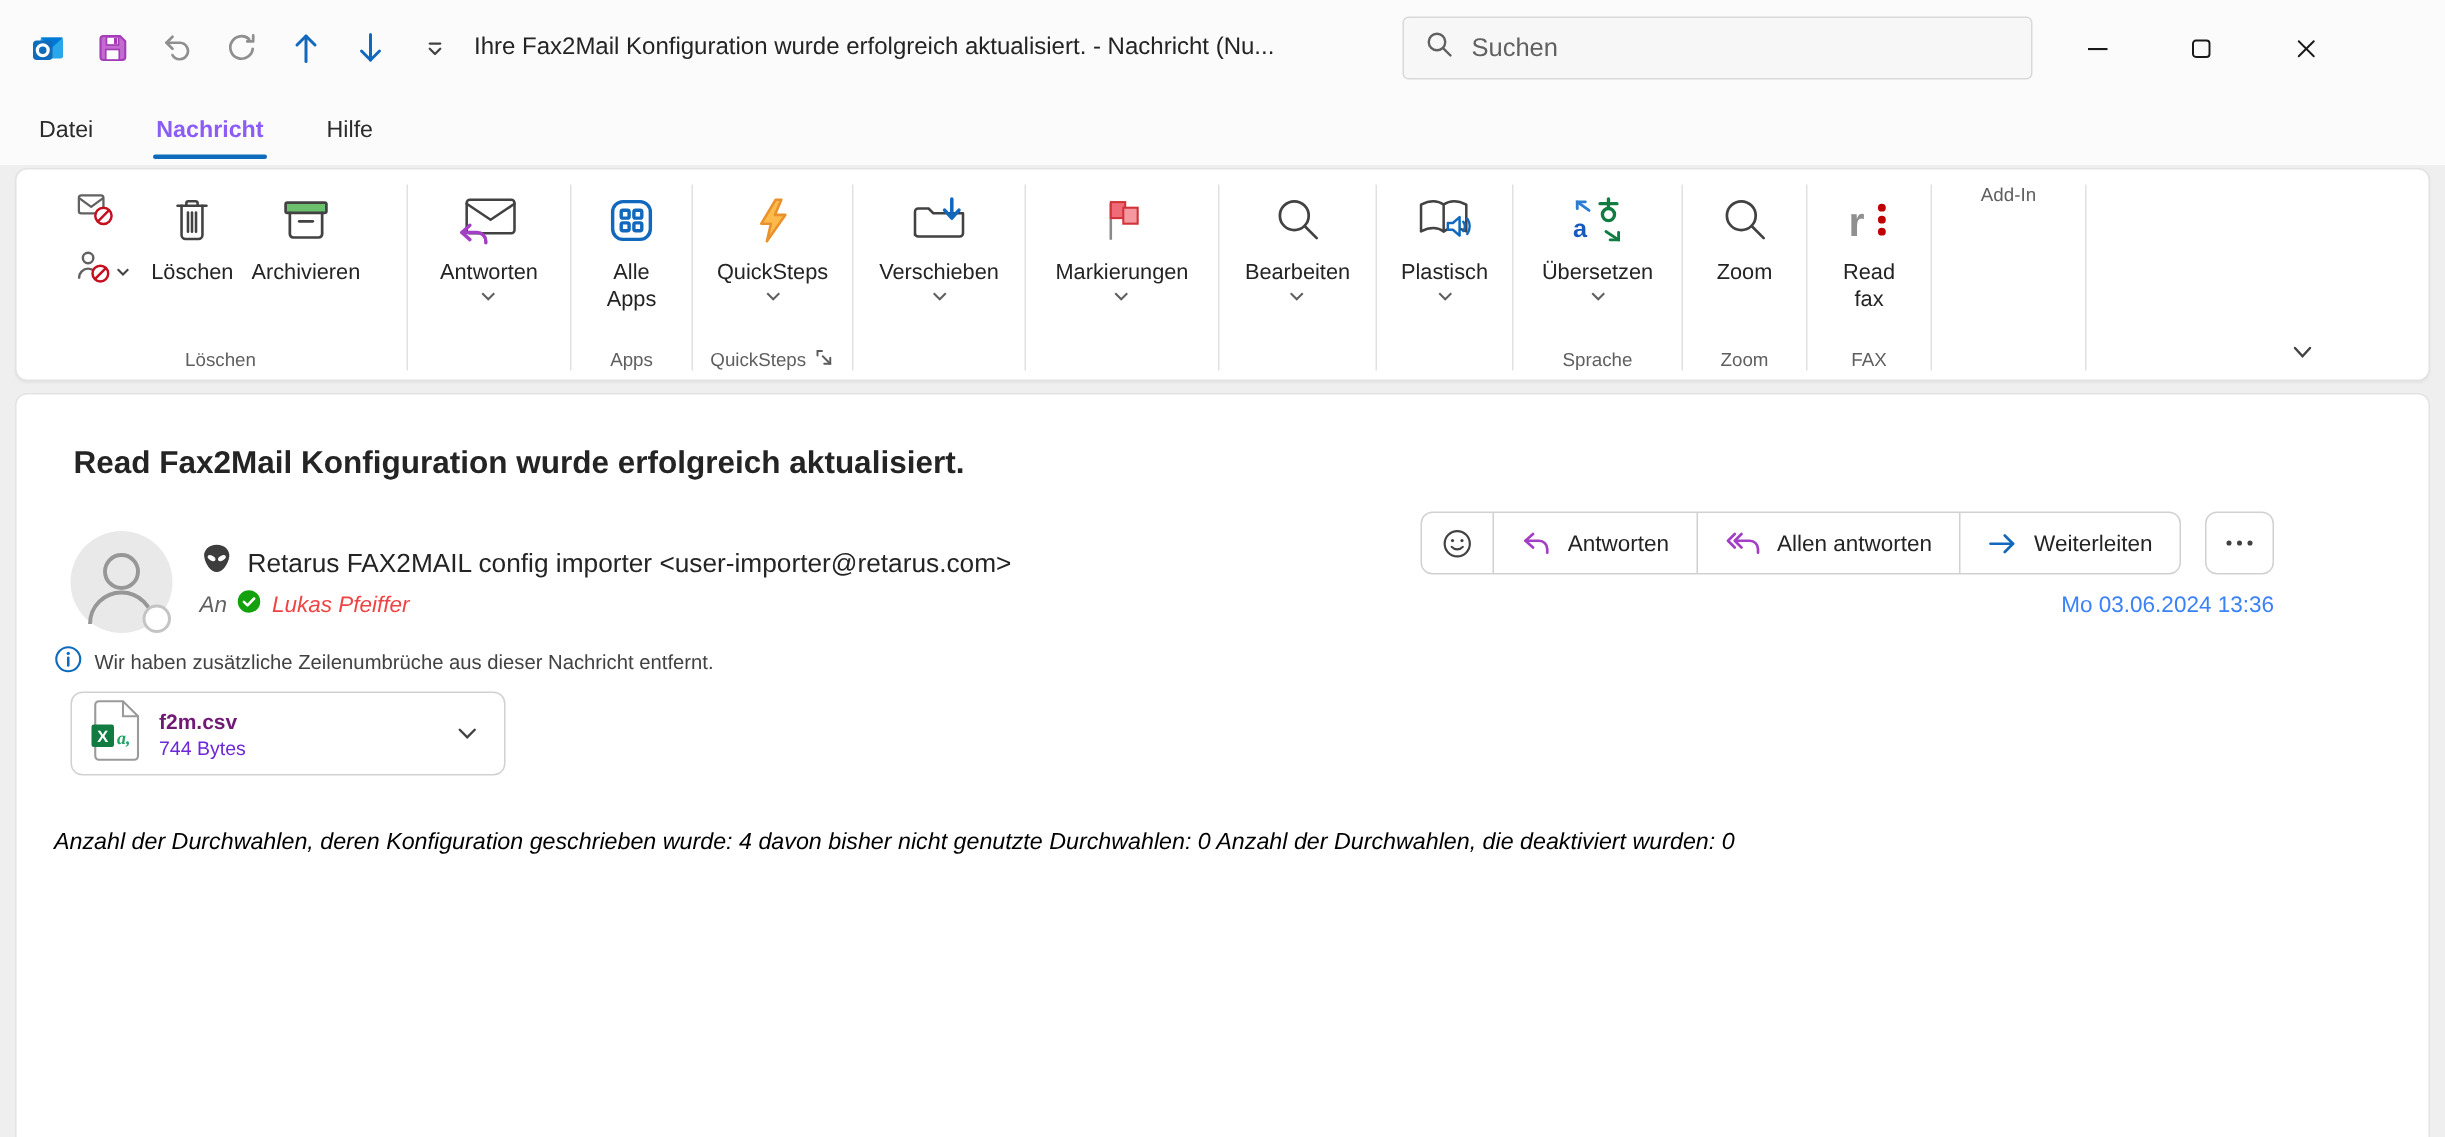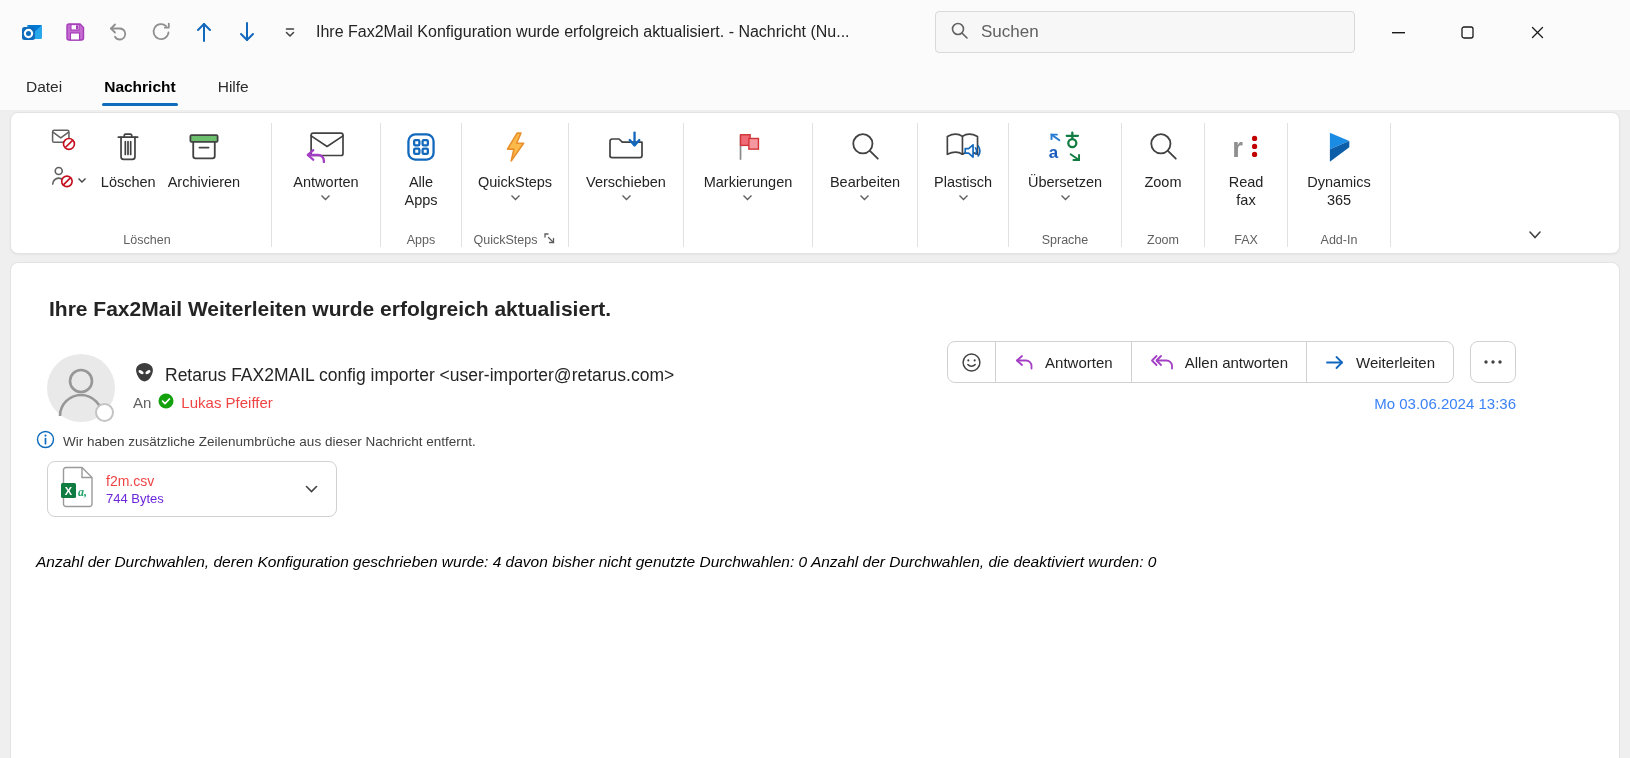--- a/index.html
+++ b/index.html
@@ -17,21 +17,21 @@
     border:1px solid #d9d9d9; border-radius:4px; display:flex; align-items:center; padding:0 14px; gap:12px; }
   .searchbox .ph { font-size:17px; color:#616161; }
   .win-controls { position:absolute; top:0; right:0; height:64px; }
   .wbtn { position:absolute; top:0; width:46px; height:64px; display:flex; align-items:center; justify-content:center; }
   .wbtn.min { left:auto; right:209px; } .wbtn.max { right:140px; } .wbtn.close { right:70px; }
 
   
   .menubar { position:absolute; top:64px; left:0; right:0; height:46px; background:#fbfbfb;
     display:flex; align-items:center; padding-left:24px; gap:38px; }
   .mtab { position:relative; font-size:15.5px; color:#2b2b2b; padding:4px 2px; }
-  .mtab.active { font-weight:700; color:#000000; }
+  .mtab.active { font-weight:700; color:#8b5cf6; }
   .mtab.active::after { content:""; position:absolute; left:0; right:0; bottom:-6px; height:3px;
     background:#0f6cbd; border-radius:2px; }
 
   
   .ribbon { position:absolute; top:112px; left:10px; width:1610px; height:142px; background:#fff;
     border:1px solid #e3e3e3; border-radius:8px; box-shadow:0 1px 2px rgba(0,0,0,.05);
     display:flex; align-items:stretch; padding:4px 0 0 12px; }
   .rgroup { display:flex; flex-direction:column; flex:none; }
   .rbtns { flex:1; display:flex; align-items:flex-start; justify-content:center; }
   .rglabel { height:26px; display:flex; align-items:center; justify-content:center; gap:6px;
@@ -50,37 +50,37 @@
   .msgcard { position:absolute; top:262px; left:10px; width:1610px; height:496px; background:#fff;
     border:1px solid #e3e3e3; border-bottom:none; border-radius:8px 8px 0 0; }
   .subject { position:absolute; left:38px; top:34px; font-size:21px; font-weight:700; color:#242424; }
   .avatar { position:absolute; left:36px; top:91px; width:68px; height:68px; border-radius:50%;
     background:#e9e9e9; display:flex; align-items:center; justify-content:center; }
   .presence-ring { position:absolute; left:84px; top:140px; width:19px; height:19px; border-radius:50%;
     background:#fff; border:2px solid #c4c4c4; }
   .sender-line { position:absolute; left:122px; top:98px; display:flex; align-items:center; gap:9px;
     font-size:17.5px; color:#242424; white-space:nowrap; }
   .to-line { position:absolute; left:122px; top:130px; display:flex; align-items:center; gap:7px;
-    font-size:15px; }
+    font-size:15px;font-style:italic; }
   .to-label { color:#616161; } .to-name { color:#ef4444; }
   .actions { position:absolute; top:78px; right:103px; display:flex; align-items:center; }
   .agroup { display:flex; align-items:stretch; height:42px; border:1px solid #d1d1d1; border-radius:8px;
     background:#fff; overflow:hidden; }
   .abtn { display:flex; align-items:center; gap:10px; padding:0 18px; font-size:15px; color:#242424;
     border-left:1px solid #d1d1d1; }
   .abtn:first-child { border-left:none; padding:0 13px; }
   .more-btn { width:46px; height:42px; margin-left:16px; border:1px solid #d1d1d1; border-radius:8px;
     background:#fff; display:flex; align-items:center; justify-content:center; }
   .received { position:absolute; top:132px; right:103px; font-size:15px; color:#3b82f6; }
   .notice { position:absolute; left:25px; top:167px; display:flex; align-items:center; gap:8px;
     font-size:13.5px; color:#424242; }
   .attachment { position:absolute; left:36px; top:198px; width:290px; height:56px; background:#fff;
     border:1px solid #d1d1d1; border-radius:8px; display:flex; align-items:center; padding:0 12px; gap:12px; }
   .attinfo { flex:1; display:flex; flex-direction:column; justify-content:center; }
-  .attname { font-size:14px; color:#ef4444; }
+  .attname { font-size:14px; color:#701a75;font-weight:bold; }
   .attsize { font-size:13px; color:#6d28d9; margin-top:2px; }
   .attchev { width:26px; display:flex; justify-content:center; }
   .bodytext { position:absolute; left:25px; top:288px; right:40px; font-size:15.5px; color:#000; line-height:22px;font-style:italic; }
 </style>
 </head>
 <body>
 
 <div class="window">
 
   <div class="titlebar">
@@ -448,45 +448,34 @@
             </svg>
           </div>
           <div class="rlabel">Read fax</div>
         </div>
       </div>
       <div class="rglabel">FAX</div>
     </div>
     <div class="rdiv"></div>
 
     <div class="rgroup" style="width:102px">
-      <div class="rbtns">
-        <div class="rbtn" style="width:90px">
-          <div class="ricon">
-            <svg width="30" height="32" viewBox="0 0 26 28">
-              <path d="M5 1.5 L22 8.8 L5 16 Z" fill="#1b8ce3"></path>
-              <path d="M5 16 L22 8.8 V14.2 L5 27 Z" fill="#0d5ea8"></path>
-            </svg>
-          </div>
-          <div class="rlabel">Dynamics 365</div>
-        </div>
-      </div>
       <div class="rglabel">Add-In</div>
     </div>
     <div class="rdiv"></div>
 
     <div class="collapse-btn">
       <svg width="18" height="14" viewBox="0 0 18 14" fill="none" stroke="#424242" stroke-width="1.6" stroke-linecap="round">
           <path d="M4 4 L9 9.5 L14 4"></path>
         </svg>
     </div>
   </div>
 
   <div class="msgcard">
 
-    <div class="subject">Ihre Fax2Mail Weiterleiten wurde erfolgreich aktualisiert.</div>
+    <div class="subject">Read Fax2Mail Konfiguration wurde erfolgreich aktualisiert.</div>
 
     <div class="avatar">
       <svg width="68" height="68" viewBox="0 0 68 68" fill="none" stroke="#979797" stroke-width="2.6">
         <circle cx="34" cy="27" r="11"></circle>
         <path d="M13 62 a21 21 0 0 1 42 0"></path>
       </svg>
     </div>
     <div class="presence-ring"></div>
 
     <div class="sender-line">

